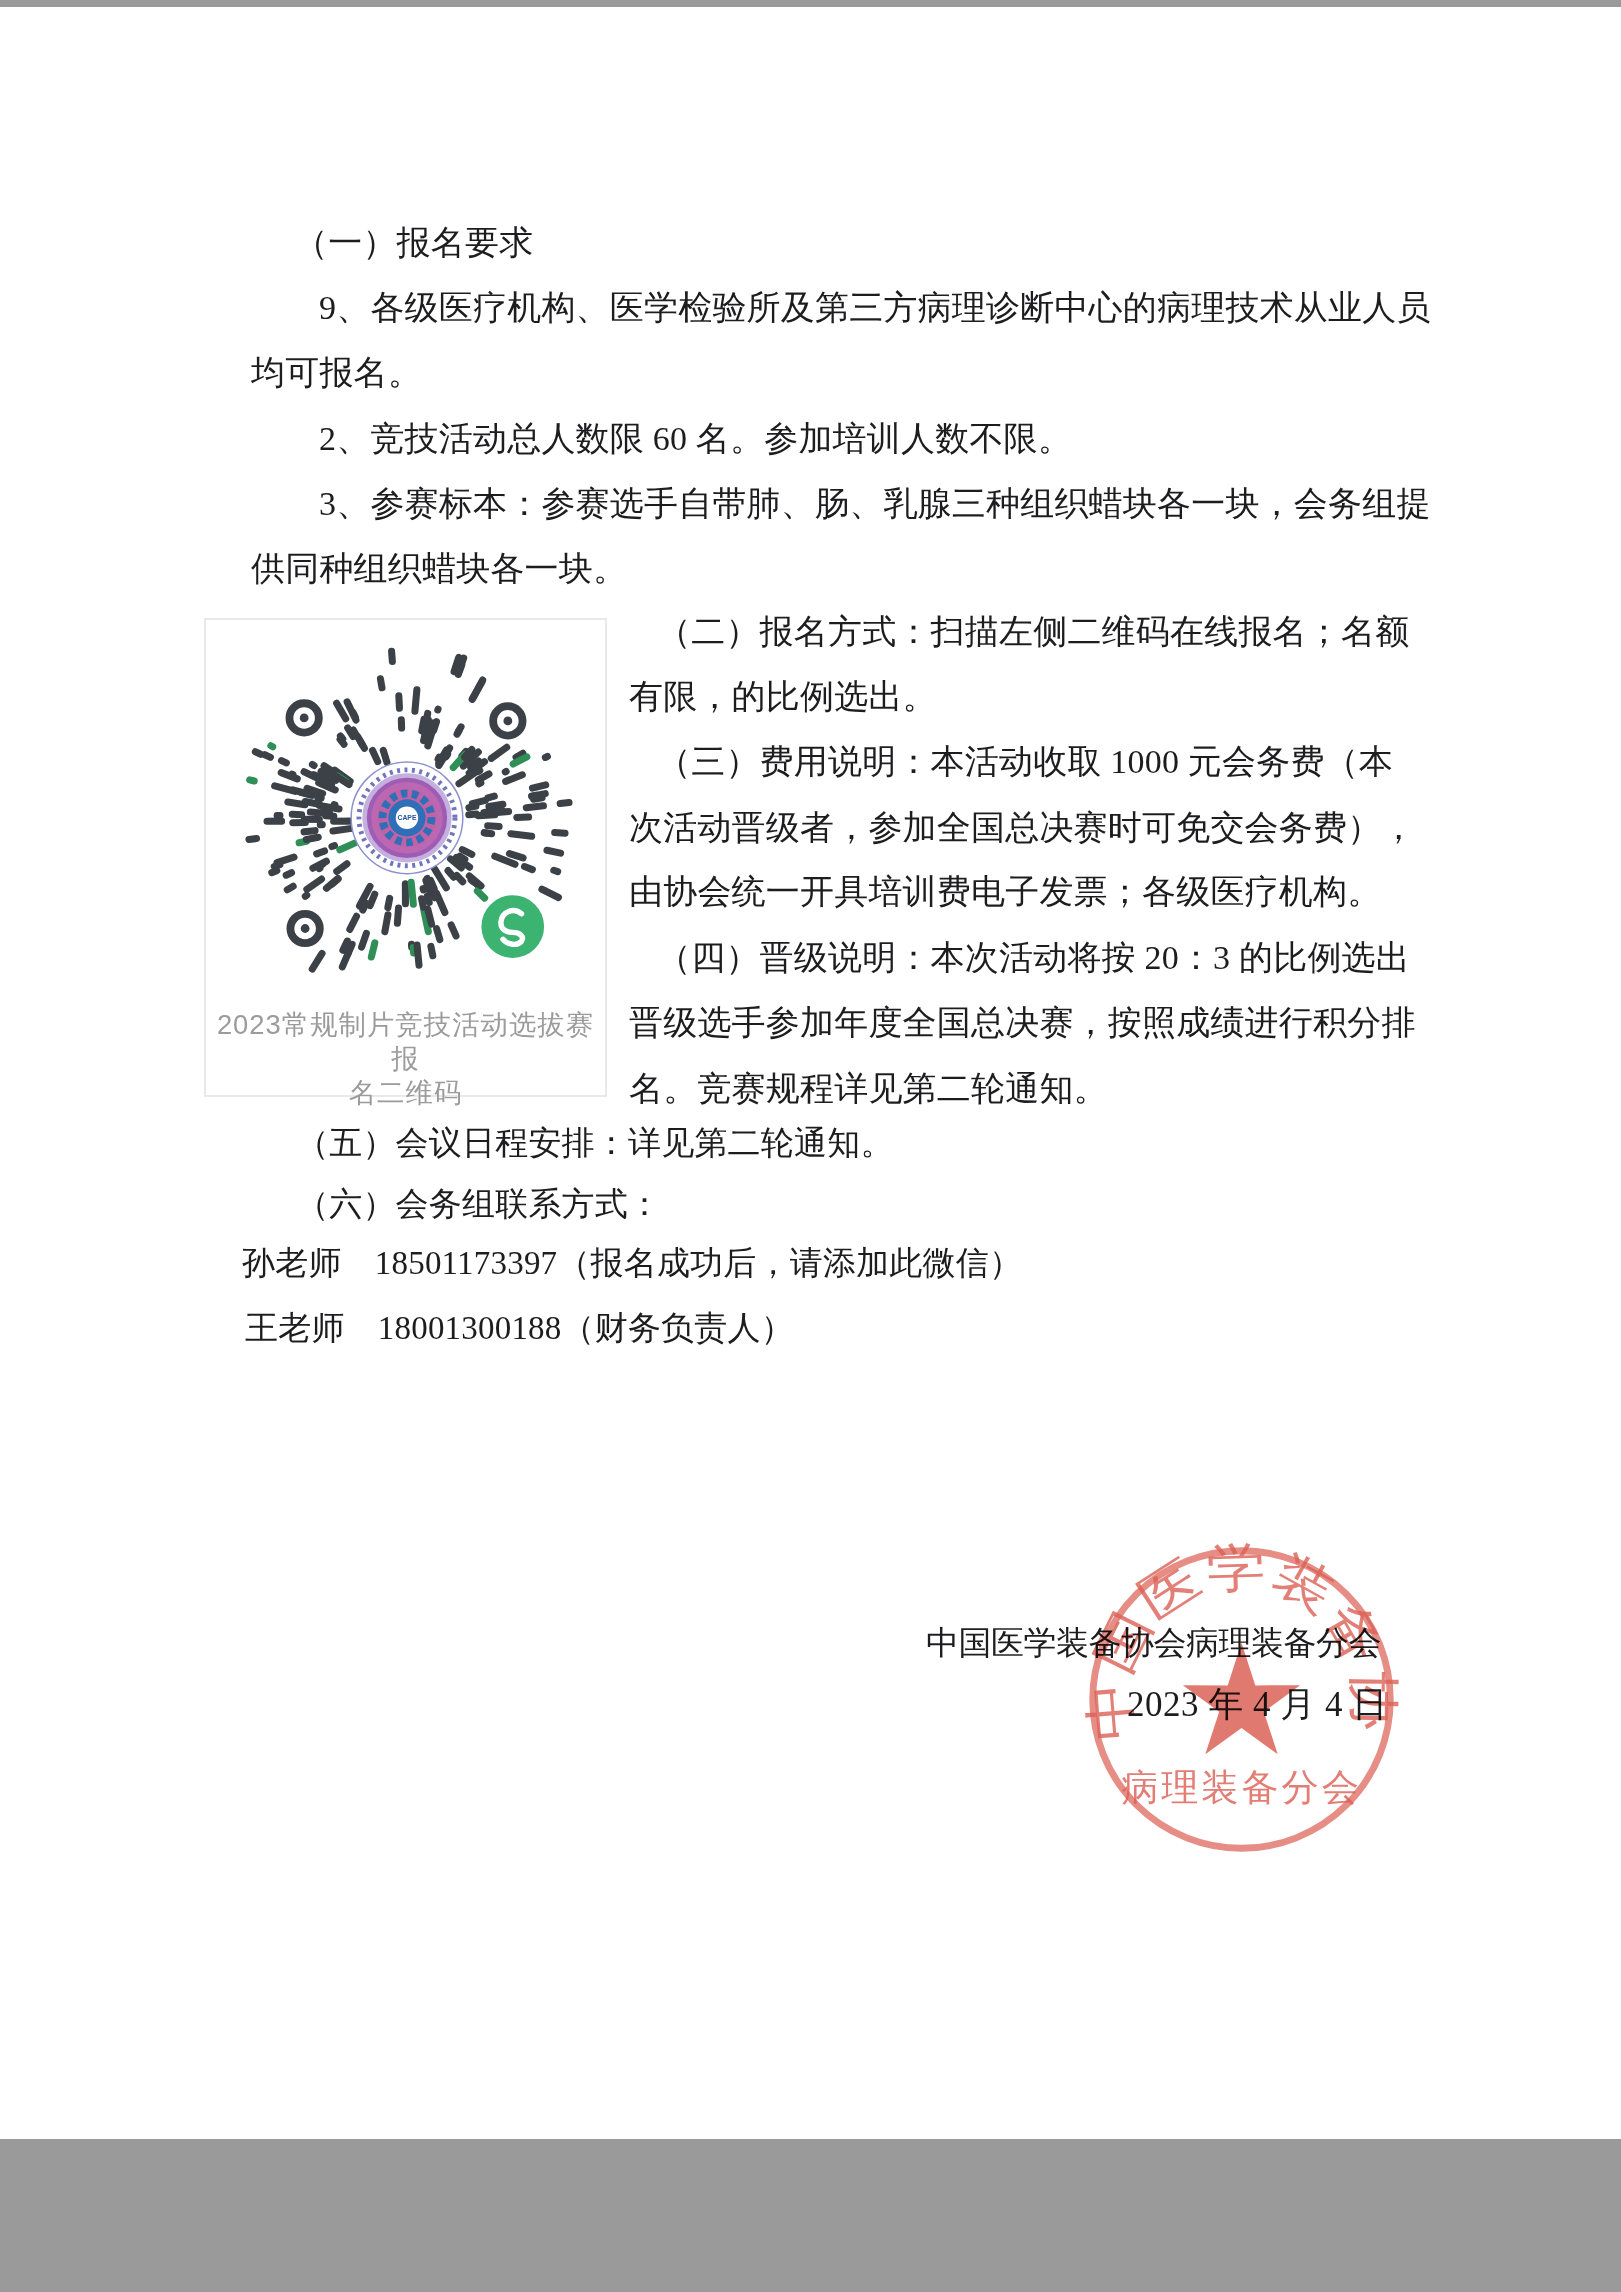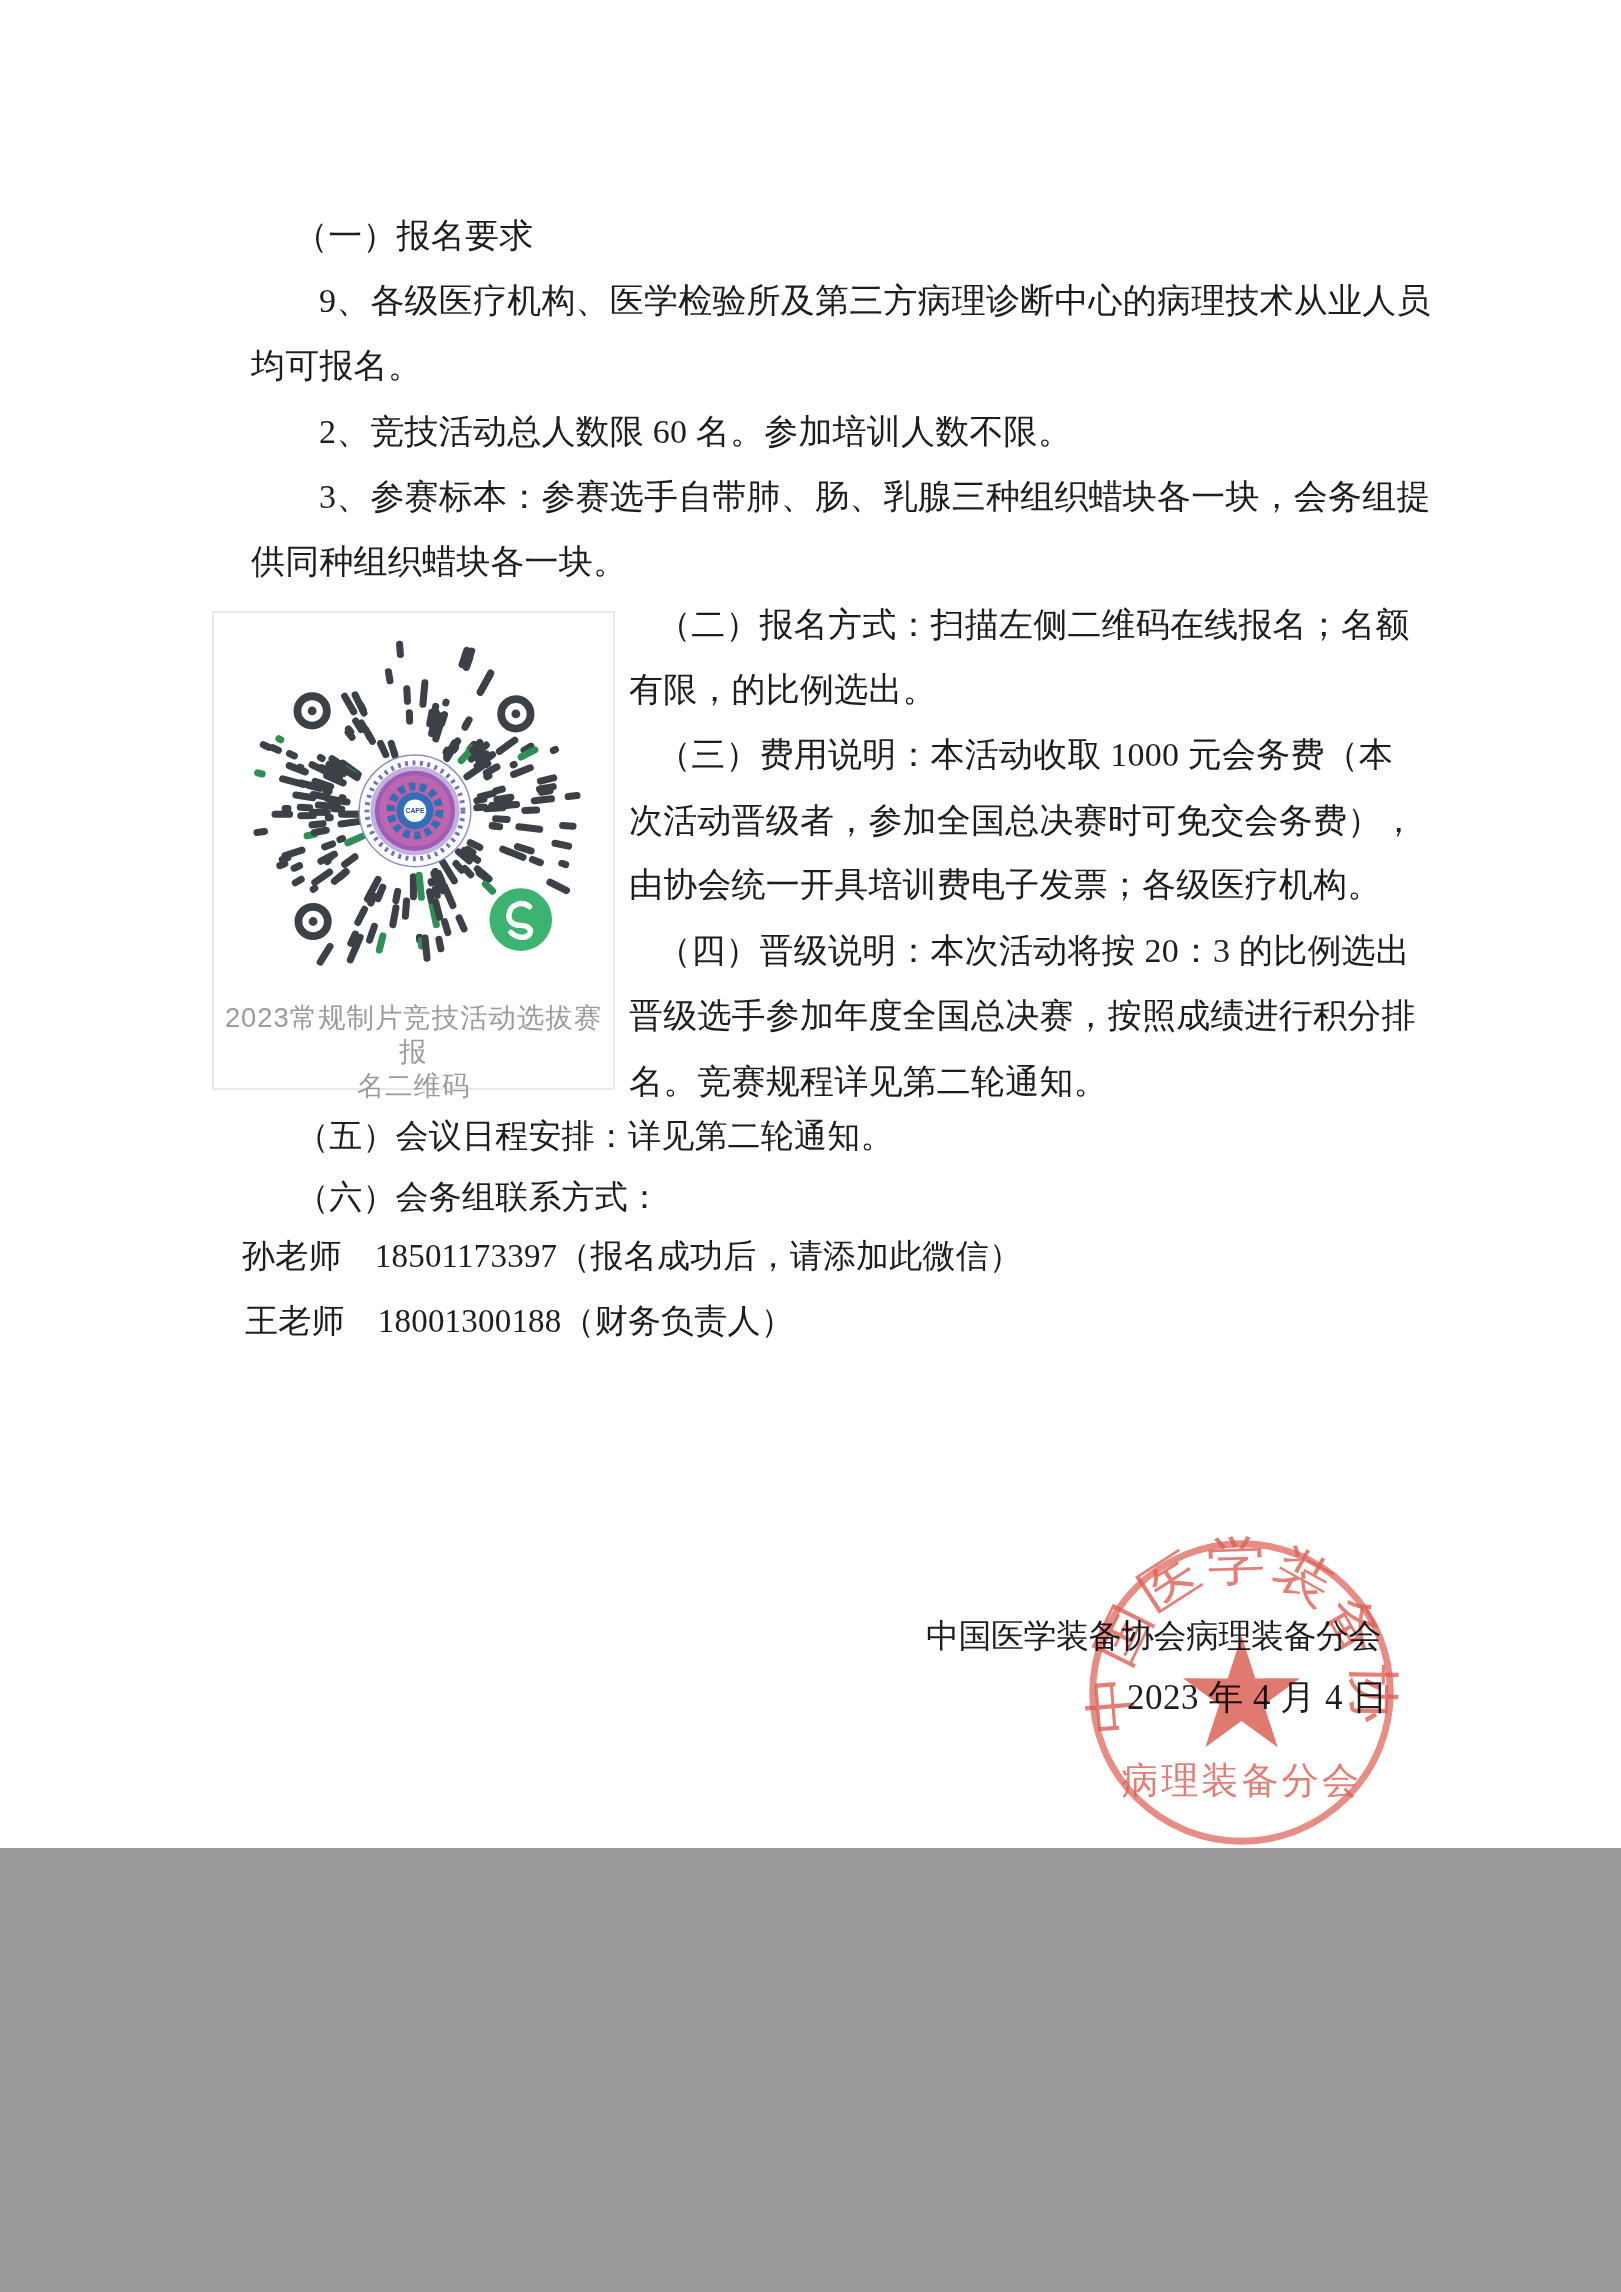--- a/index.html
+++ b/index.html
@@ -1,35 +1,35 @@
 <!DOCTYPE html>
 <html style="--ink: #1d1d1f; --box-border: #e9e9e9; --caption: #9b9b9b; --seal-red: #d85347; --qr-dark: #3b4146; --badge-green: #3cb371;"><head>
 <meta charset="utf-8">
 <style>
   html,body{margin:0;padding:0;background:#9a9a9a;}
   .page{
     position:relative;
-    width:1621px;height:1848px;
-    margin:0 auto;
+    width:1621px;height:2132px;
+    margin:7px auto;
     background:#ffffff;
     overflow:hidden;
     font-family:"Liberation Serif","DejaVu Serif",serif;
     color:var(--ink,#1d1d1f);
   }
   .tline{
     position:absolute;
     white-space:nowrap;
     font-size:34px;
     line-height:1.15;
     letter-spacing:0.2px;
     color:var(--ink,#1d1d1f);
   }
   .sm{font-size:33px;}
   .qr-panel{
-    position:absolute;left:212px;top:611px;
+    position:absolute;left:204px;top:611px;
     width:403px;height:479px;
     border:2px solid var(--box-border,#e9e9e9);
     box-sizing:border-box;
     background:#fff;
     padding-left:44px;
   }
   .qr-panel svg{position:absolute;left:0;top:0;}
   .qr-caption{
     position:absolute;left:0;right:0;top:388px;
     text-align:center;

